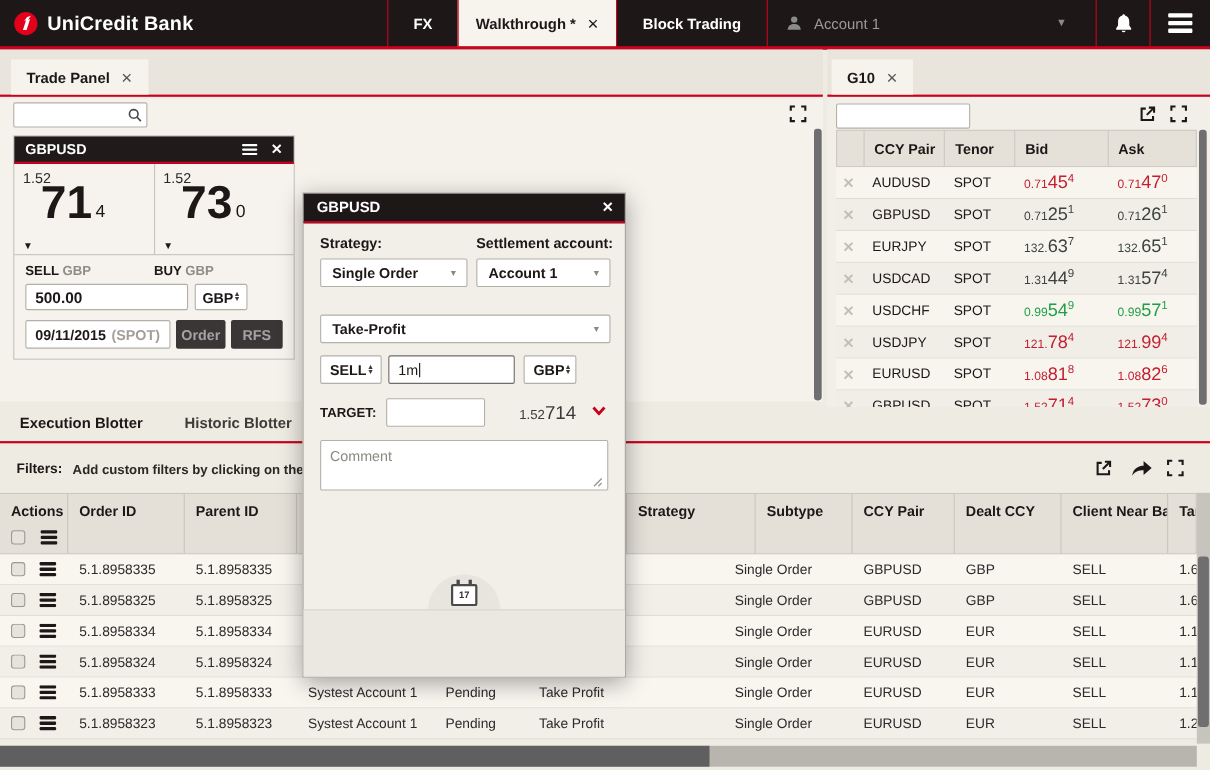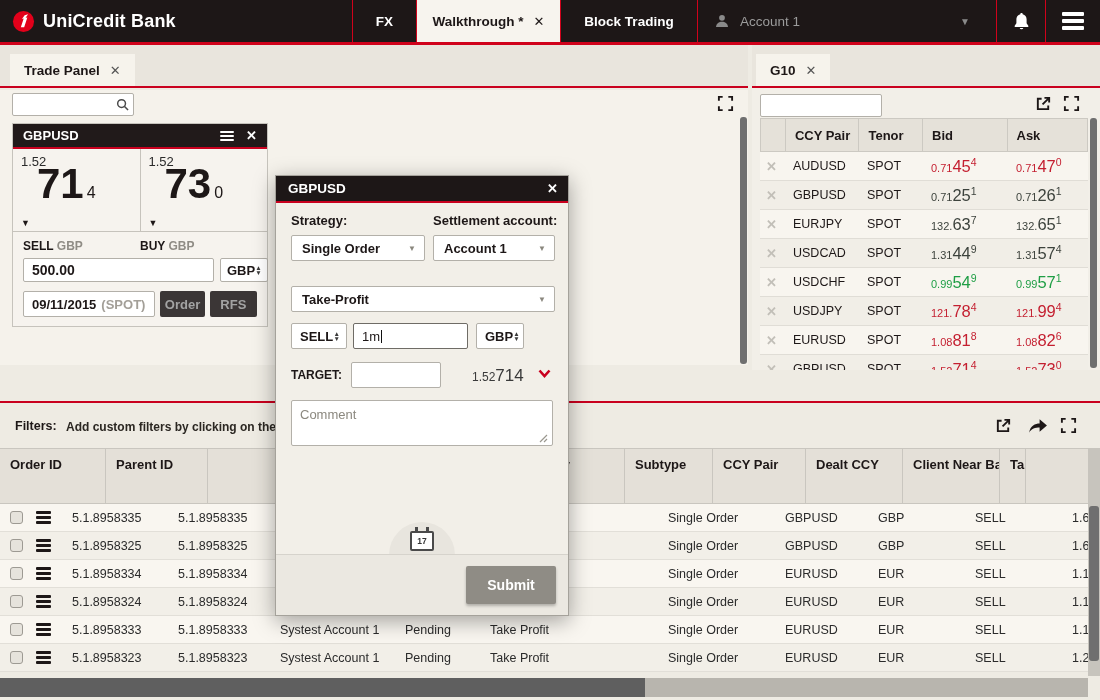--- a/index.html
+++ b/index.html
@@ -43,21 +43,21 @@
   .tile + .tile{border-left:1px solid #c6c3bc;}
   .bigfig{font-size:13px;color:#2a2a2a;}
   .pips-row{display:flex;align-items:flex-end;margin-left:16px;margin-top:-3px;}
   .pips{font-size:42px;font-weight:bold;color:#1d1717;line-height:.85;}
   .tenth{font-size:16px;color:#1d1717;margin-left:3px;}
   .tile-arrow{position:absolute;left:8px;bottom:3px;font-size:9px;color:#1d1717;}
   .sides{display:flex;padding:7px 10px 2px;font-size:12px;font-weight:bold;}
   .side{width:50%;}
   .side-ccy{color:#8f8c85;}
   .amt-row{display:flex;gap:6px;padding:3px 10px;}
-  .amt-input{width:191px;height:24px;background:#fff;border:1px solid #b3b0a9;border-radius:2px;font:bold 14px "Liberation Sans",sans-serif;color:#1d1717;padding:0 8px;box-sizing:border-box;outline:none;}
+  .amt-input{width:148px;height:24px;background:#fff;border:1px solid #b3b0a9;border-radius:2px;font:bold 14px "Liberation Sans",sans-serif;color:#1d1717;padding:0 8px;box-sizing:border-box;outline:none;}
   .ccy-box{width:48px;height:24px;background:#fff;border:1px solid #b3b0a9;border-radius:2px;display:flex;align-items:center;justify-content:space-between;padding:0 6px;font-size:13px;font-weight:bold;box-sizing:border-box;}
   .spin{display:inline-flex;flex-direction:column;align-items:center;font-size:6.5px;line-height:5.5px;color:#3a3a3a;}
   .date-row{display:flex;gap:5px;padding:6px 10px 9px;}
   .date-input{width:134px;height:26px;background:#fff;border:1px solid #b3b0a9;border-radius:2px;display:flex;align-items:center;gap:5px;padding:0 8px;font-size:13px;box-sizing:border-box;font-weight:bold;}
   .date-input b{font-size:13px;}
   .tenor-gray{color:#a39f98;}
   .btn-dark{height:26px;background:#3b3636;color:#a3a3a3;font-size:13px;font-weight:bold;border-radius:2px;display:flex;align-items:center;justify-content:center;box-sizing:border-box;}
   .btn-order{width:45px;}
   .btn-rfs{width:48px;}
   
@@ -334,39 +334,54 @@
             <div class="fxc c1">GBPUSD</div>
             <div class="fxc c2">SPOT</div>
             <div class="fxc c3 px red"><span class="ps">1.52</span><span class="pb">71</span><span class="pe">4</span></div>
             <div class="fxc c4 px red"><span class="ps">1.52</span><span class="pb">73</span><span class="pe">0</span></div>
           </div>
         </div>
     </div>
     <div class="rscroll"></div>
   </section>
 
+  <div class="blotter-tabs">
+    <span>Execution Blotter</span>
+    <span class="btab2">Historic Blotter</span>
+  </div>
   <div class="redline"></div>
 
   <div class="filterbar">
     <span class="filters-label">Filters:</span>
     <span class="filters-hint">Add custom filters by clicking on the colu</span>
     <svg class="f-ic-ext" width="17" height="17" viewBox="0 0 18 18">
         <path d="M7 4 H3 V15 H14 V11" fill="none" stroke="#1d1717" stroke-width="2"></path>
         <path d="M10 3 H15 V8 M15 3 L8 10" fill="none" stroke="#1d1717" stroke-width="2"></path>
       </svg>
     <svg class="f-ic-share" width="21" height="16" viewBox="0 0 20 15">
         <path d="M2 14 C3 7 8 5 12 5 V1 L19 7 L12 13 V9 C8 9 4 10 2 14 Z" fill="#1d1717"></path>
       </svg>
     <svg class="f-ic-exp" width="17" height="17" viewBox="0 0 18 18">
         <path d="M2 6 V2 H6 M12 2 H16 V6 M16 12 V16 H12 M6 16 H2 V12" fill="none" stroke="#1d1717" stroke-width="2"></path>
       </svg>
   </div>
 
   <div class="blot-table">
     <div class="blot-head">
+        <div class="bhc" style="width: 62px;">
+          <div class="bh-label">Actions</div>
+          <div class="bh-controls">
+            <span class="checkbox"></span>
+            <span class="hamb sm">
+              <i></i>
+              <i></i>
+              <i></i>
+            </span>
+          </div>
+        </div>
         <div class="bhc" style="width: 106px;">
           <div class="bh-label">Order ID</div>
         </div>
         <div class="bhc" style="width: 102px;">
           <div class="bh-label">Parent ID</div>
         </div>
         <div class="bhc" style="width: 125px;">
           <div class="bh-label"></div>
         </div>
         <div class="bhc" style="width: 85px;">
@@ -588,16 +603,15 @@
     <svg class="resize-ic" width="9" height="9" viewBox="0 0 9 9">
         <path d="M8 1 L1 8 M8 5 L5 8" stroke="#9a978f" stroke-width="1.2"></path>
       </svg>
 
     <div class="bump">
       <span class="cal">
           <span>17</span>
         </span>
     </div>
     <div class="m-footer"></div>
-    <div class="submit-btn">Submit</div>
   </div>
 
 </div>
 
 </body></html>

